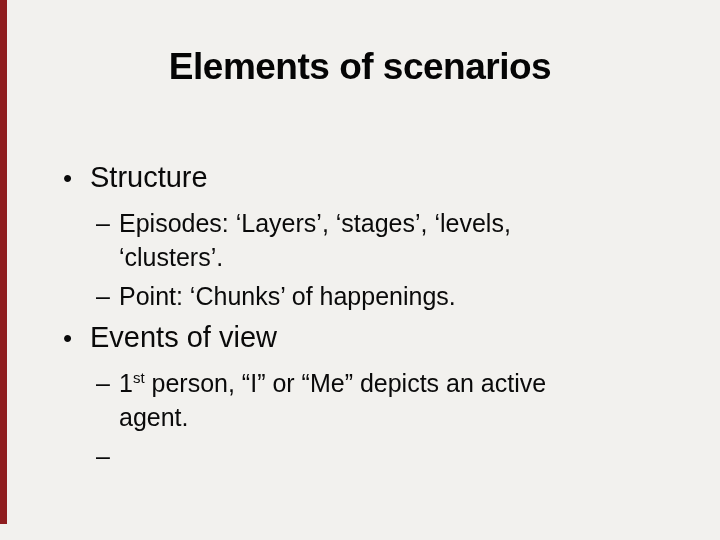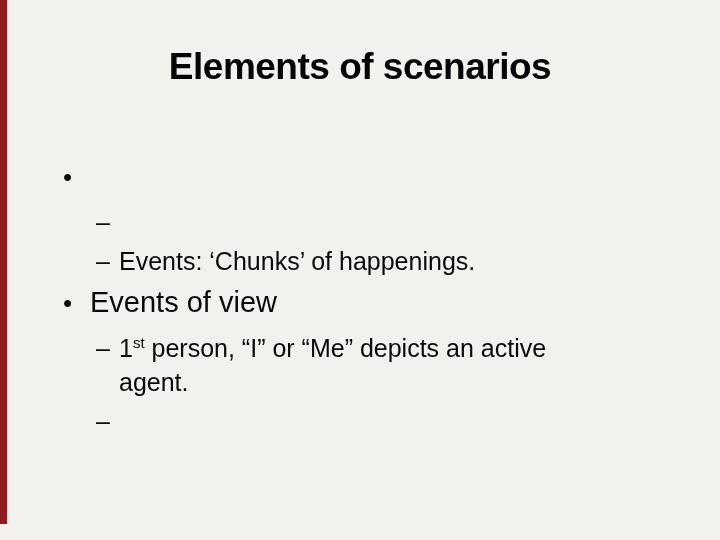--- a/index.html
+++ b/index.html
@@ -75,29 +75,31 @@
 <div class="slide" style="background: rgb(242, 241, 238); color: rgb(10, 10, 10); padding-left: 12px;">
 
   <div class="accent-bar" style="background: rgb(143, 29, 31);"></div>
 
   <h1 class="title">Elements of scenarios</h1>
 
   <div class="content">
 
     <div class="l1">
       <span class="bullet">•</span>
+      <span class="l1text">Structure</span>
     </div>
 
     <div class="sub">
       <span class="dash">–</span>
+      <span class="subtext">Episodes: ‘Layers’, ‘stages’, ‘levels, ‘clusters’.</span>
     </div>
 
     <div class="sub">
       <span class="dash">–</span>
-      <span class="subtext">Events: ‘Chunks’ of happenings.</span>
+      <span class="subtext">Point: ‘Chunks’ of happenings.</span>
     </div>
 
     <div class="l1 second">
       <span class="bullet">•</span>
       <span class="l1text">Events of view</span>
     </div>
 
     <div class="sub">
       <span class="dash">–</span>
       <span class="subtext"><span>1</span><sup>st</sup><span> person, “I” or “Me” depicts an active agent.</span></span>

